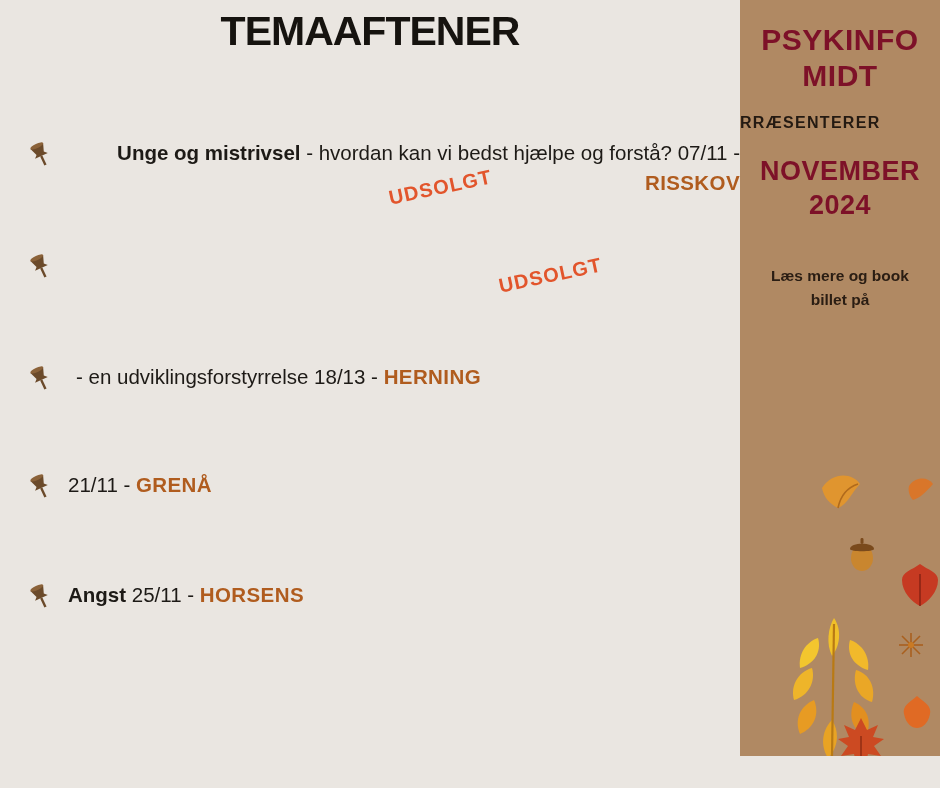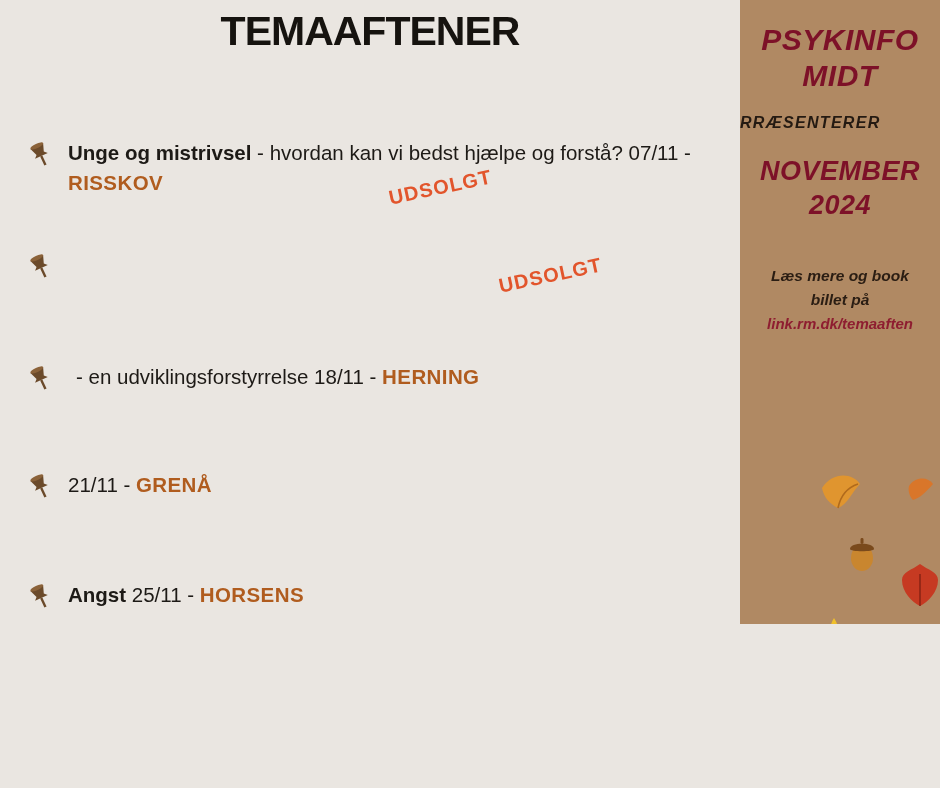--- a/index.html
+++ b/index.html
@@ -76,37 +76,36 @@
   .sold-out {
     position: absolute;
     color: #e2552c;
     font-weight: bold;
     font-size: 20px;
     letter-spacing: 1px;
     transform: rotate(-12deg);
     font-family: "Liberation Sans", sans-serif;
   }
   
-  #ev0 { margin-bottom: 52px; }
+  #ev0 { margin-bottom: 52px; text-align: right; }
   #ev0 .sold-out { left: 388px; top: 38px; }
   #ev1 { margin-bottom: 52px; }
   #ev1 .sold-out { left: 498px; top: 14px; }
   #ev2 { margin-bottom: 48px; }
   #ev3 { margin-bottom: 50px; }
   .indent { padding-left: 8px; display: inline-block; }
 
   
   .sidebar {
     position: relative;
     width: 200px;
-    height: 624px;
+    height: 756px;
     background: #b08963;
     box-sizing: border-box;
     overflow: hidden;
-    font-style: italic;
   }
   .brand {
     margin-top: 22px;
     text-align: center;
     color: #7d1128;
     font-weight: bold;
     font-size: 30px;
     line-height: 36px;
     letter-spacing: 0.5px;
     font-family: "Liberation Sans", sans-serif;
@@ -191,21 +190,21 @@
         <span class="pin">
           <svg width="30" height="30" viewBox="0 0 30 30">
             <g transform="rotate(-25 15 15)">
               <path d="M8 5 L22 5 L19 13 L22 16 L8 16 L11 13 Z" fill="#6b4a2a"></path>
               <rect x="13.6" y="16" width="2.4" height="10" fill="#6b4a2a"></rect>
               <ellipse cx="15" cy="5" rx="7" ry="2.2" fill="#8b6239"></ellipse>
             </g>
           </svg>
         </span>
         <div class="event-line indent">
-          <span> - en udviklingsforstyrrelse 18/11 - </span><span class="ev-city">HERNING</span>
+          <span> - en udviklingsforstyrrelse 18/13 - </span><span class="ev-city">HERNING</span>
         </div>
         <span class="sold-out"></span>
       </div>
 
       <div class="event" id="ev3">
         <span class="pin">
           <svg width="30" height="30" viewBox="0 0 30 30">
             <g transform="rotate(-25 15 15)">
               <path d="M8 5 L22 5 L19 13 L22 16 L8 16 L11 13 Z" fill="#6b4a2a"></path>
               <rect x="13.6" y="16" width="2.4" height="10" fill="#6b4a2a"></rect>
@@ -248,21 +247,20 @@
     <div class="presents">RRÆSENTERER</div>
 
     <div class="month">
       <div>NOVEMBER</div>
       <div>2024</div>
     </div>
 
     <div class="booking">
       <div>Læs mere og book</div>
       <div>billet på</div>
-      <div class="url">link.rm.dk/temaaften</div>
     </div>
 
     <span class="leaf" style="left:78px; top:470px;">
       <svg width="46" height="42" viewBox="0 0 46 42">
         <path d="M4 18 C14 2, 34 2, 42 14 C34 22, 30 34, 20 38 C12 34, 6 28, 4 18 Z" fill="#e0952f"></path>
         <path d="M20 38 C22 28, 28 18, 40 14" stroke="#b06a1c" stroke-width="1.6" fill="none"></path>
       </svg>
     </span>
 
     <span class="leaf" style="left:166px; top:474px;">

